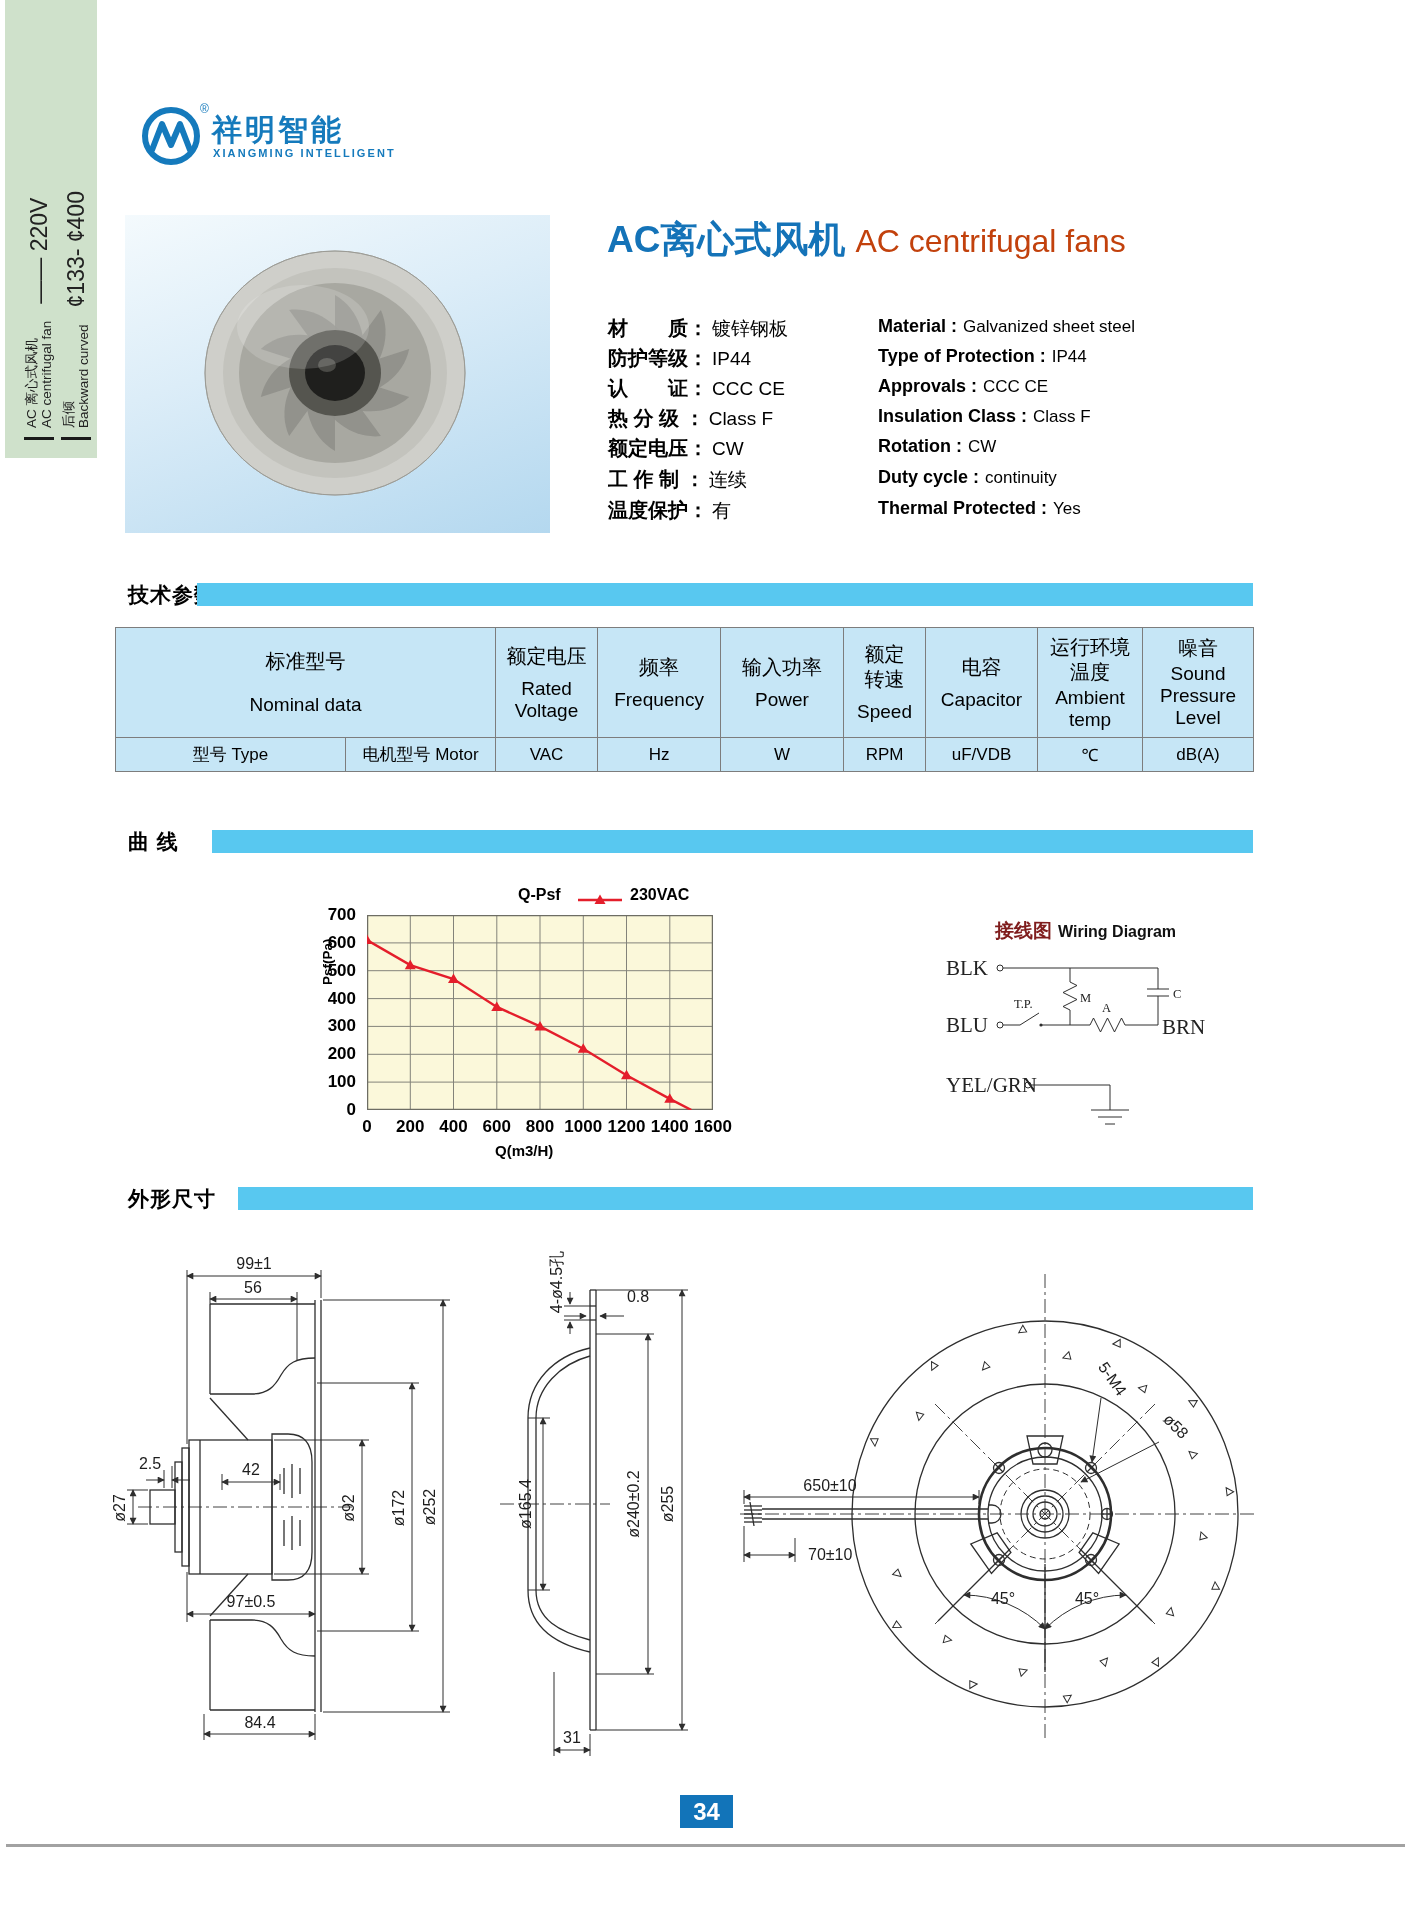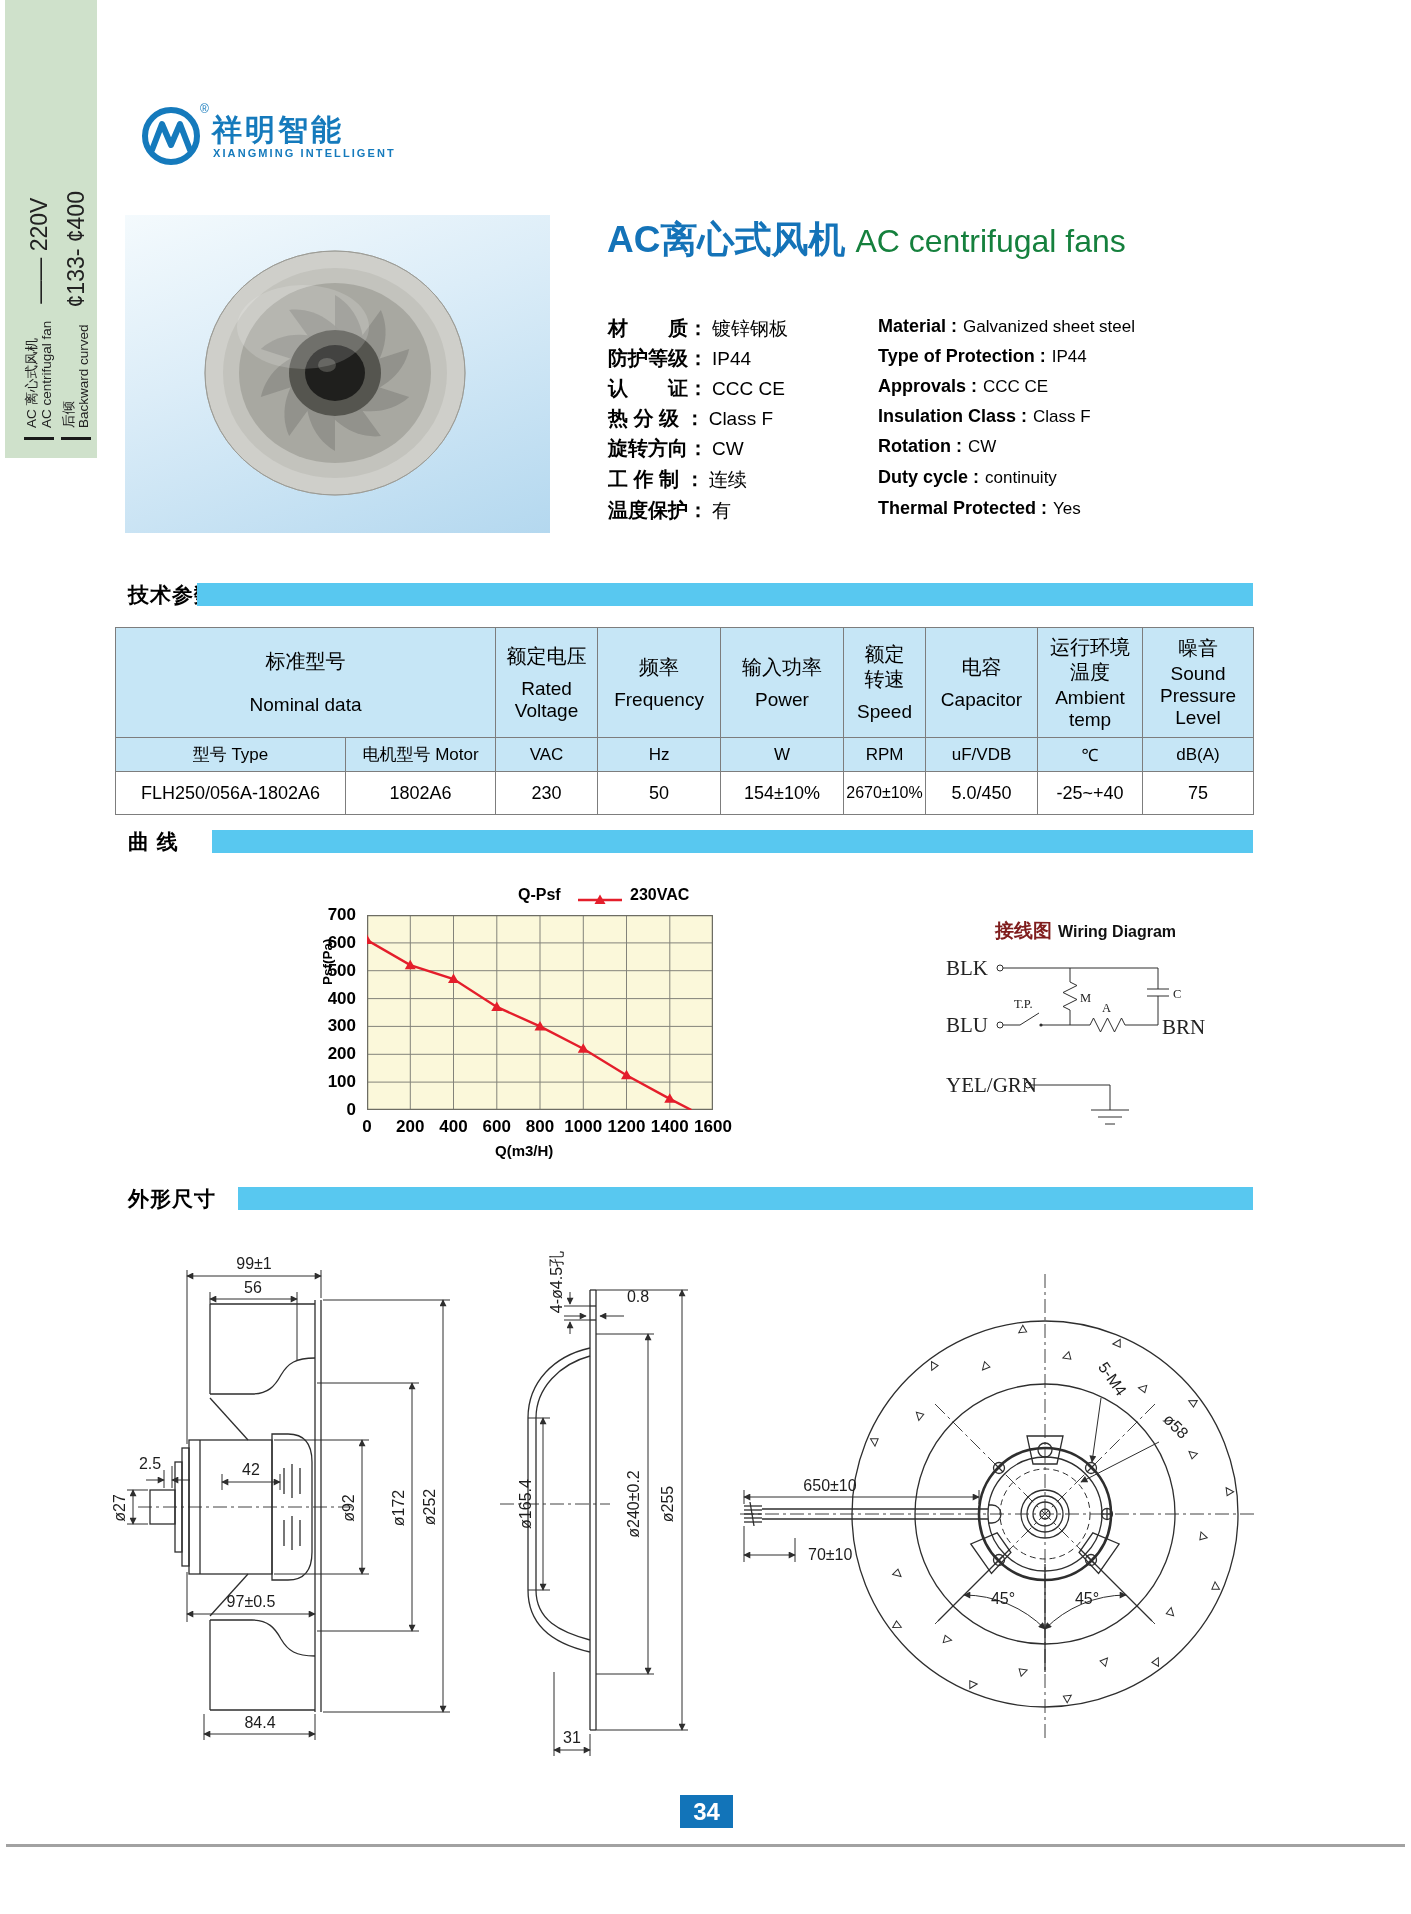--- a/index.html
+++ b/index.html
@@ -16,21 +16,21 @@
   .side-big{font-size:23px;font-weight:500;color:#222;margin-left:8px;white-space:nowrap;}
   
   #logo-zh{left:212px;top:110px;font-size:30px;font-weight:bold;color:#157abc;letter-spacing:3px;}
   #logo-en{left:213px;top:147px;font-size:11px;font-weight:bold;color:#157abc;letter-spacing:2.1px;}
   
   #photo{left:125px;top:215px;width:425px;height:318px;
     background:linear-gradient(160deg,#f4fafd 0%,#dcedf8 40%,#b4d8ef 100%);}
   
   #title-row{left:607px;top:215px;white-space:nowrap;}
   #title-zh{font-size:37px;font-weight:bold;color:#1473b8;}
-  #title-en{font-size:32px;font-weight:500;color:#15803d;margin-left:10px;}
+  #title-en{font-size:32px;font-weight:500;color:#c2410c;margin-left:10px;}
   #subtitle-row{left:608px;top:267px;white-space:nowrap;font-weight:bold;font-size:28px;}
   #subtitle-en{margin-left:14px;}
   .spec-row{left:608px;height:28px;white-space:nowrap;}
   .spec-zh-label{font-weight:bold;font-size:20px;}
   .spec-zh-value{font-size:19px;margin-left:4px;}
   .spec-en{position:absolute;left:270px;top:1px;white-space:nowrap;}
   .spec-en-label{font-weight:bold;font-size:18px;}
   .spec-en-value{font-size:17px;margin-left:6px;}
   
   .sec-title{font-weight:bold;font-size:21px;letter-spacing:1px;}
@@ -145,21 +145,21 @@
   </div>
   <div class="abs spec-row" style="top:375px;">
     <span class="spec-zh-label">认　　证：</span><span class="spec-zh-value">CCC  CE</span>
     <span class="spec-en"><span class="spec-en-label">Approvals :</span><span class="spec-en-value">CCC  CE</span></span>
   </div>
   <div class="abs spec-row" style="top:405px;">
     <span class="spec-zh-label">热 分 级 ：</span><span class="spec-zh-value">Class F</span>
     <span class="spec-en"><span class="spec-en-label">Insulation Class :</span><span class="spec-en-value">Class F</span></span>
   </div>
   <div class="abs spec-row" style="top:435px;">
-    <span class="spec-zh-label">旋转方向：</span><span class="spec-zh-value">CW</span>
+    <span class="spec-zh-label">额定电压：</span><span class="spec-zh-value">CW</span>
     <span class="spec-en"><span class="spec-en-label">Rotation :</span><span class="spec-en-value">CW</span></span>
   </div>
   <div class="abs spec-row" style="top:466px;">
     <span class="spec-zh-label">工 作 制 ：</span><span class="spec-zh-value">连续</span>
     <span class="spec-en"><span class="spec-en-label">Duty cycle :</span><span class="spec-en-value">continuity</span></span>
   </div>
   <div class="abs spec-row" style="top:497px;">
     <span class="spec-zh-label">温度保护：</span><span class="spec-zh-value">有</span>
     <span class="spec-en"><span class="spec-en-label">Thermal Protected :</span><span class="spec-en-value">Yes</span></span>
   </div>
@@ -223,31 +223,20 @@
     <tr class="sub-row">
       <td class="hdr">型号 Type</td>
       <td class="hdr">电机型号 Motor</td>
       <td class="hdr">VAC</td>
       <td class="hdr">Hz</td>
       <td class="hdr">W</td>
       <td class="hdr">RPM</td>
       <td class="hdr">uF/VDB</td>
       <td class="hdr">℃</td>
       <td class="hdr">dB(A)</td>
-    </tr>
-    <tr class="data-row">
-      <td>FLH250/056A-1802A6</td>
-      <td>1802A6</td>
-      <td>230</td>
-      <td>50</td>
-      <td>154±10%</td>
-      <td style="font-size:16px;">2670±10%</td>
-      <td>5.0/450</td>
-      <td>-25~+40</td>
-      <td>75</td>
     </tr>
   </tbody>
     </table>
 
   <div class="abs sec-title" style="left:128px;top:828px;">曲  线</div>
   <div class="abs sec-bar" style="left:212px;top:830px;width:1041px;"></div>
 
   <div class="abs" id="chart">
     <span class="legend-txt" style="left:228px;">Q-Psf</span>
     <svg style="position:absolute;left:288px;top:13px;" width="44" height="14" viewBox="0 0 44 14">

